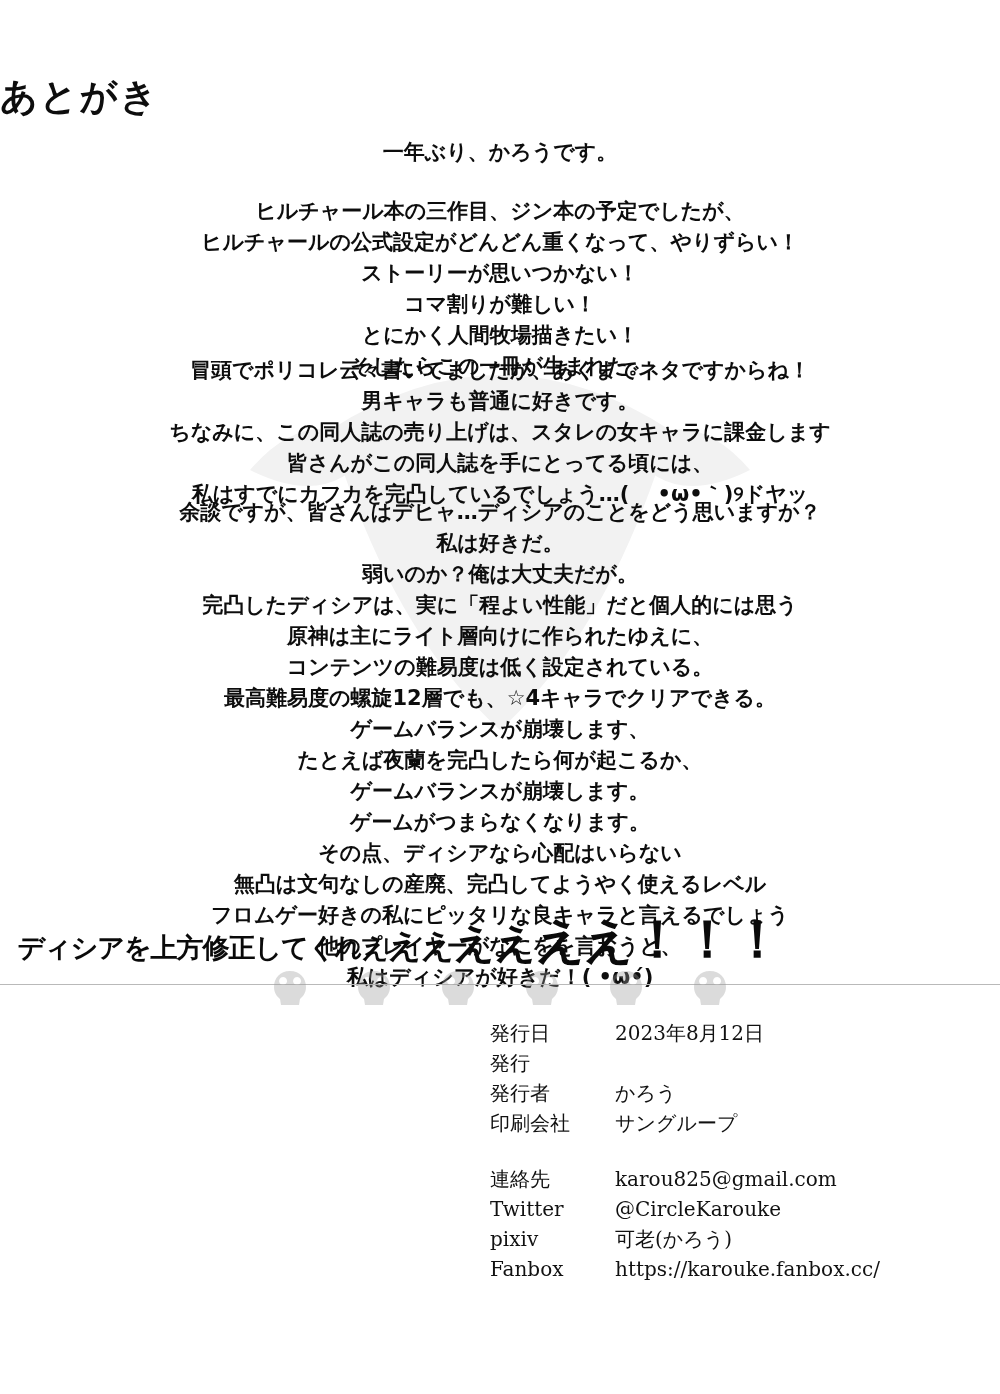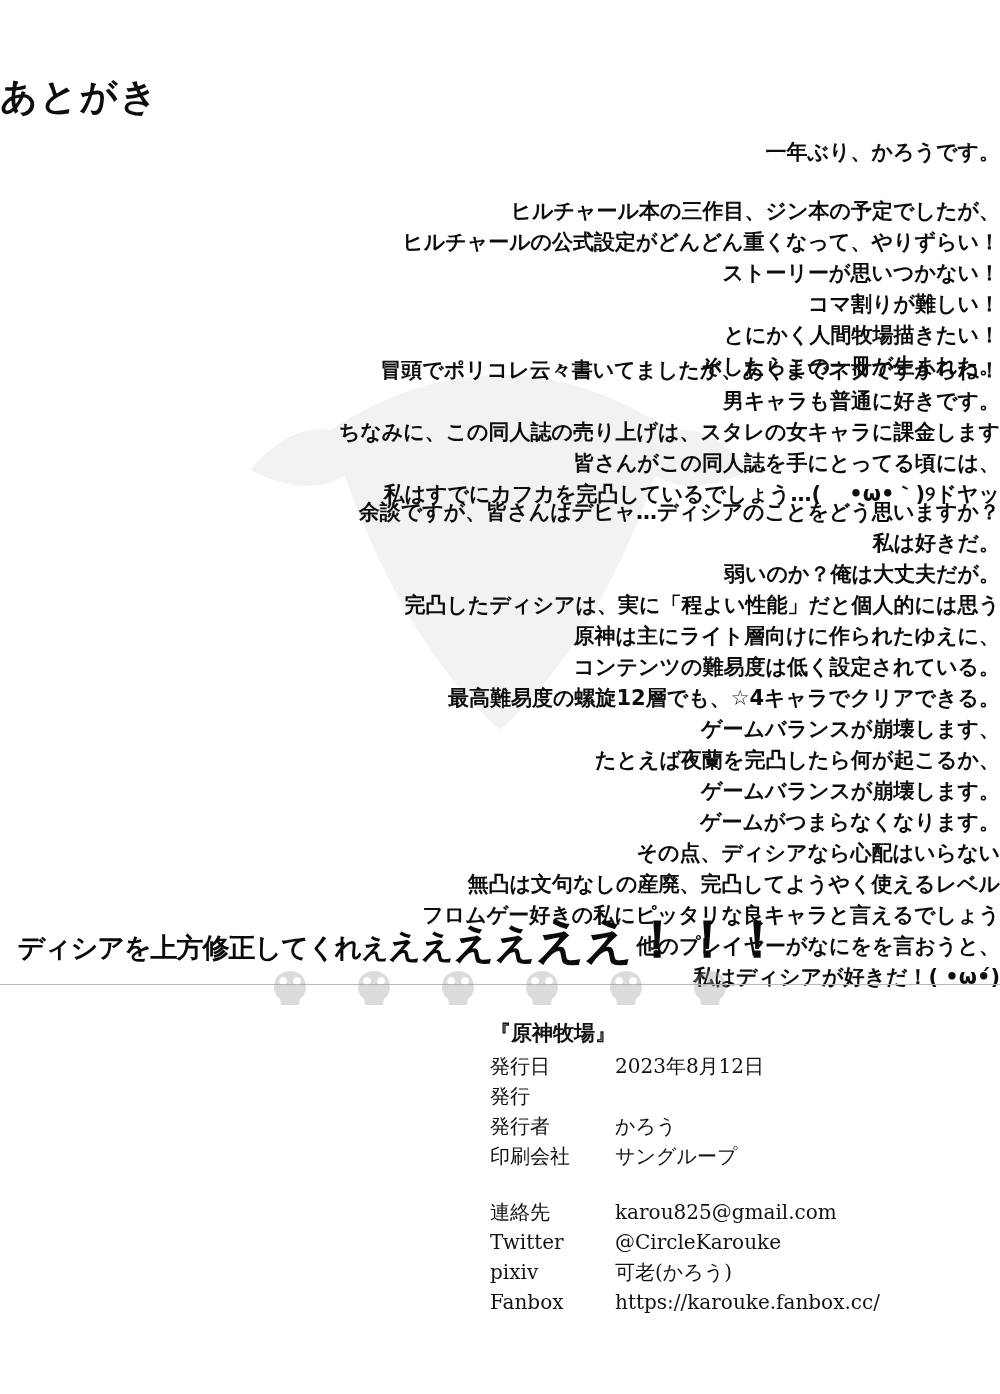--- a/index.html
+++ b/index.html
@@ -43,21 +43,21 @@
     font-size: 37px;
     font-weight: bold;
     letter-spacing: 2px;
     color: #0d0d0d;
   }
 
   .body-block {
     position: absolute;
     left: 0;
     width: 1000px;
-    text-align: right;
+    text-align: center;
     color: #0d0d0d;
     font-weight: bold;
   }
 
   .block-1 { top: 136px; font-size: 21px; line-height: 32px; }
   .block-2 { top: 196px; font-size: 21px; line-height: 31px; font-family: Liberation Serif, serif; }
   .block-3 { top: 355px; font-size: 21px; line-height: 31px; }
   .block-4 { top: 497px; font-size: 21px; line-height: 31px; }
 
   .shout {
@@ -208,21 +208,20 @@
       </svg>
     <svg class="orn" viewBox="0 0 40 40">
         <path d="M20 3 C10 3 4 10 4 19 c0 7 4 10 6 12 l1 6 h18 l1 -6 c2 -2 6 -5 6 -12 C36 10 30 3 20 3 z M13 17 a4 4 0 1 1 0.1 0 z M27 17 a4 4 0 1 1 0.1 0 z M20 24 l-3 6 h6 z" fill="#9a9a9a"></path>
       </svg>
     <svg class="orn" viewBox="0 0 40 40">
         <path d="M20 3 C10 3 4 10 4 19 c0 7 4 10 6 12 l1 6 h18 l1 -6 c2 -2 6 -5 6 -12 C36 10 30 3 20 3 z M13 17 a4 4 0 1 1 0.1 0 z M27 17 a4 4 0 1 1 0.1 0 z M20 24 l-3 6 h6 z" fill="#9a9a9a"></path>
       </svg>
   </div>
 
   <div class="colophon">
-    <div class="title-line">『原神牧場』</div>
 
     <div class="kv">
       <div class="k">発行日</div>
       <div class="v">2023年8月12日</div>
     </div>
     <div class="kv">
       <div class="k">発行</div>
     </div>
     <div class="kv">
       <div class="k">発行者</div>

